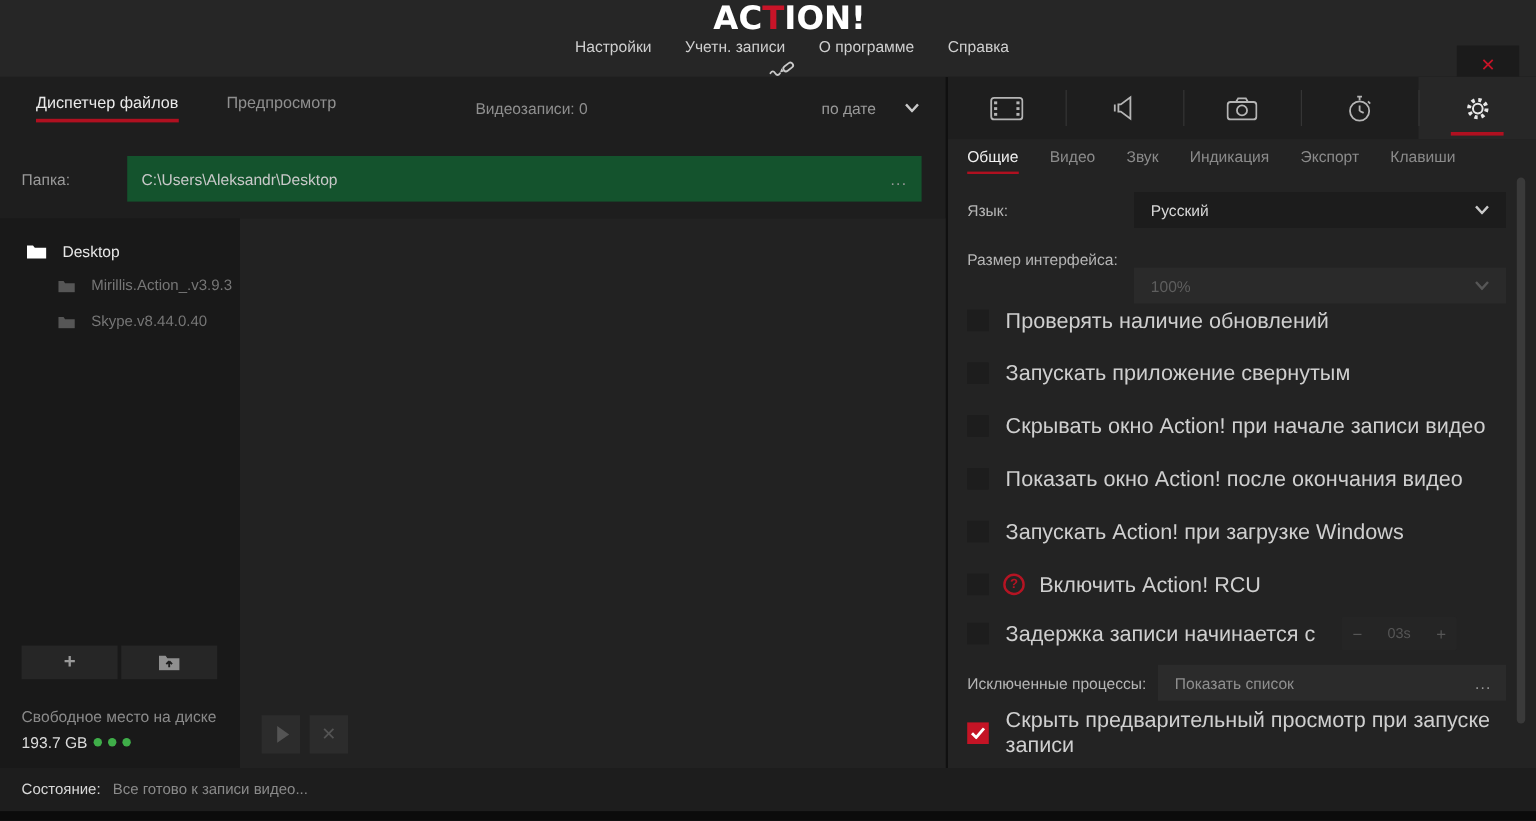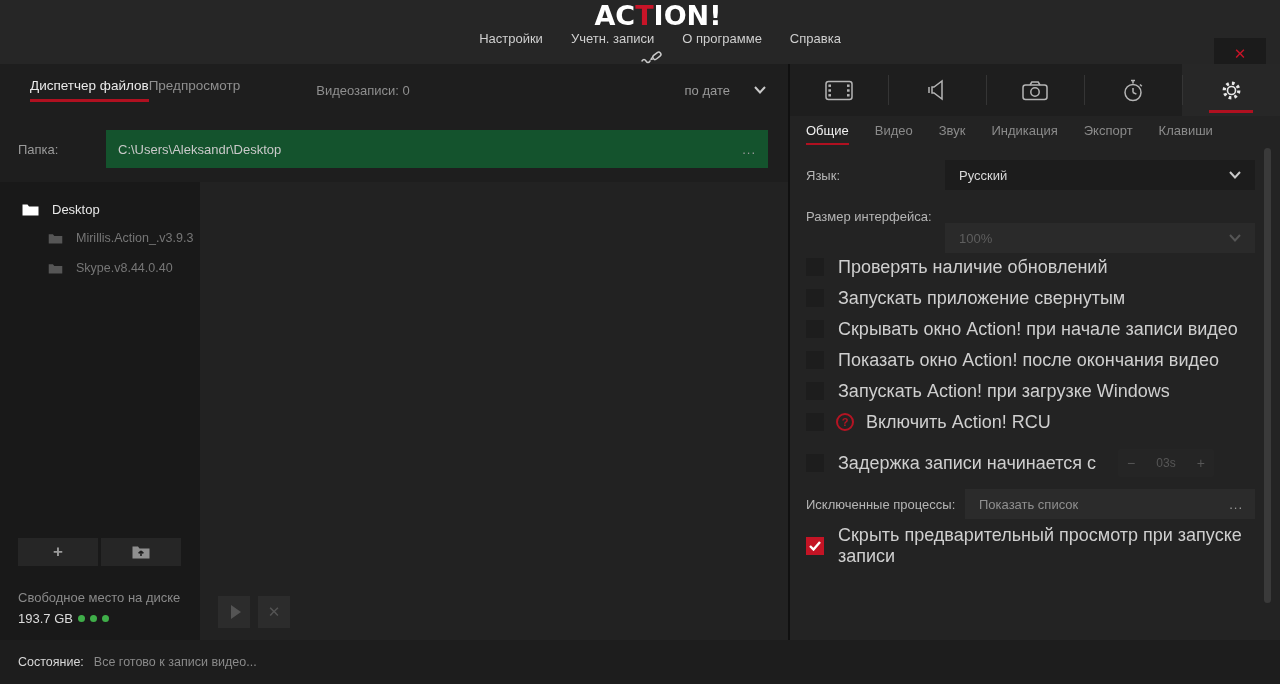--- a/index.html
+++ b/index.html
@@ -21,21 +21,21 @@
     justify-content:center; margin-right:14px; margin-top:-28px; }
   .close-x { color:#c81428; font-size:15px; font-weight:bold; }
 
   
   .content { display:flex; height:576px; }
   .left { width:788px; background:#1e1e1e; display:flex; flex-direction:column; }
   .v-divider { width:2px; background:#101010; }
   .right { flex:1; background:#232323; position:relative; }
 
   
-  .left-tabs { height:52px; display:flex; align-items:center; padding-left:30px; }
+  .left-tabs { height:52px; display:flex; align-items:center; padding-left:30px;gap:40px; }
   .ltab { font-size:13.5px; color:#8f8f8f; padding-bottom:6px; border-bottom:3px solid transparent; }
   .ltab.active { color:#eaeaea; border-bottom-color:#b01020; }
   .ltab + .ltab { }
   .recordings { margin-left:76px; font-size:13px; color:#8f8f8f; }
   .sort-wrap { margin-left:auto; margin-right:22px; display:flex; align-items:center; gap:24px; }
   .sort-label { font-size:13px; color:#9a9a9a; }
 
   
   .folder-row { height:66px; display:flex; align-items:center; padding:0 20px 0 18px; }
   .folder-label { width:88px; font-size:13px; color:#9a9a9a; }
@@ -92,21 +92,21 @@
   .dropdown.enabled { background:#1c1c1c; }
   .dropdown.enabled .drop-value { color:#d8d8d8; }
   .dropdown.disabled { background:#2a2a2a;margin-top:44px; }
   .dropdown.disabled .drop-value { color:#5e5e5e; }
   .drop-value { font-size:13px; flex:1; }
 
   .chev { width:12px; height:8px; }
   .chev polyline { fill:none; stroke:#c9c9c9; stroke-width:2; }
   .chev.dim polyline { stroke:#565656; }
 
-  .cb-row { margin-top:11px; height:20px; }
+  .cb-row { margin-top:24px; height:20px; }
   .cb-row.first { margin-top:26px; }
   .cbox { width:18px; height:18px; background:#1d1d1d; flex-shrink:0; display:flex;
     align-items:center; justify-content:center; }
   .cbox.checked { background:#c41425; }
   .cb-label { margin-left:14px; font-size:18px; color:#cfcfcf; }
   .help-circle { margin-left:12px; width:18px; height:18px; border-radius:50%;
     border:2px solid #b51423; color:#b51423; font-size:11px; font-weight:bold;
     display:flex; align-items:center; justify-content:center; flex-shrink:0; }
   .help-circle + .cb-label { margin-left:12px; }
 
@@ -121,21 +121,21 @@
   .excl-input { flex:1; height:30px; background:#2b2b2b; display:flex; align-items:center;
     padding:0 12px 0 14px; }
   .excl-value { flex:1; font-size:13px; color:#8f8f8f; }
 
   .checked-row { margin-top:17px; height:20px; }
 
   .scrollbar { position:absolute; right:9px; top:84px; width:7px; height:455px;
     background:#3a3a3a; border-radius:4px; }
 
   
-  .statusbar { height:44px; background:#1d1d1d; display:flex; }
+  .statusbar { height:44px; background:#1d1d1d; display:flex; flex-direction:column; }
   .status-line { flex:1; display:flex; align-items:center; padding-left:18px; }
   .status-label { font-size:12.5px; color:#d8d8d8; }
   .status-value { font-size:12.5px; color:#8a8a8a; margin-left:10px; }
   .status-strip { height:8px; background:#0b0b0b; }
 
   svg { display:block; }
 </style>
 </head>
 <body>
 

